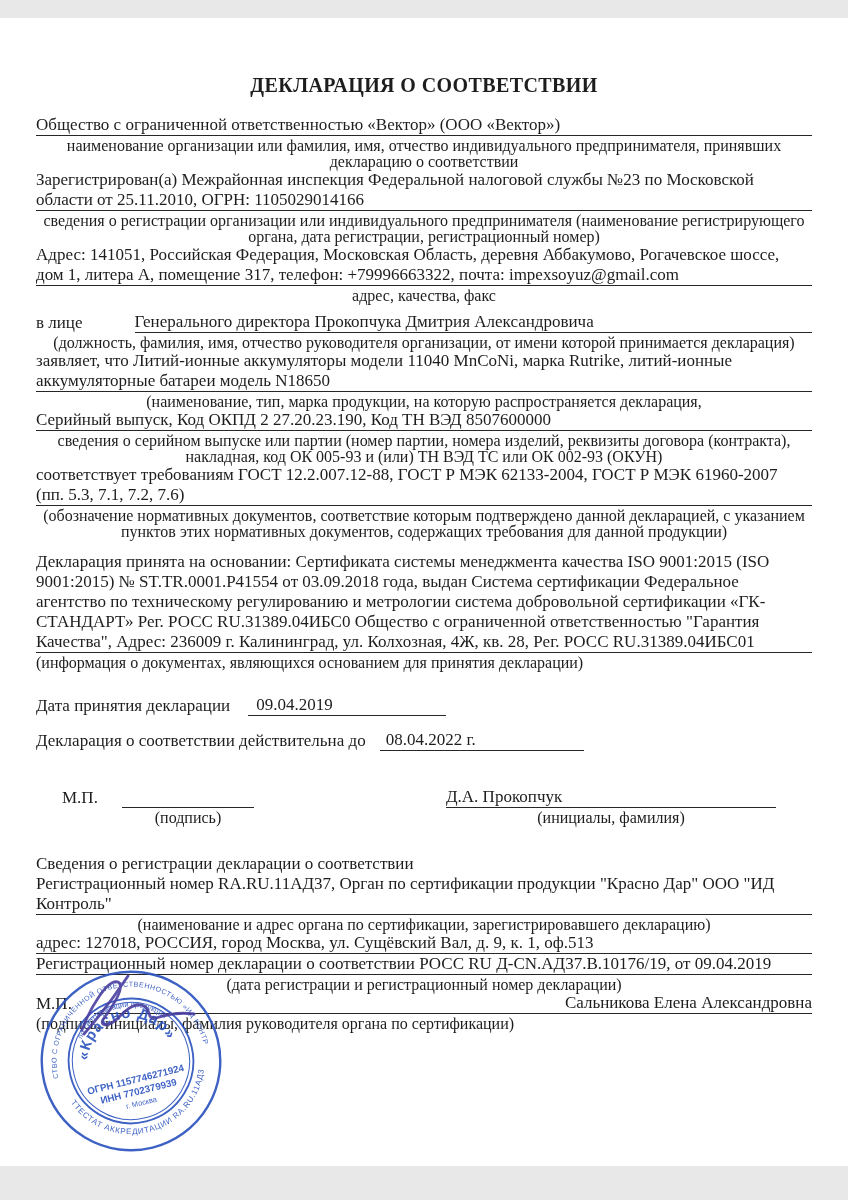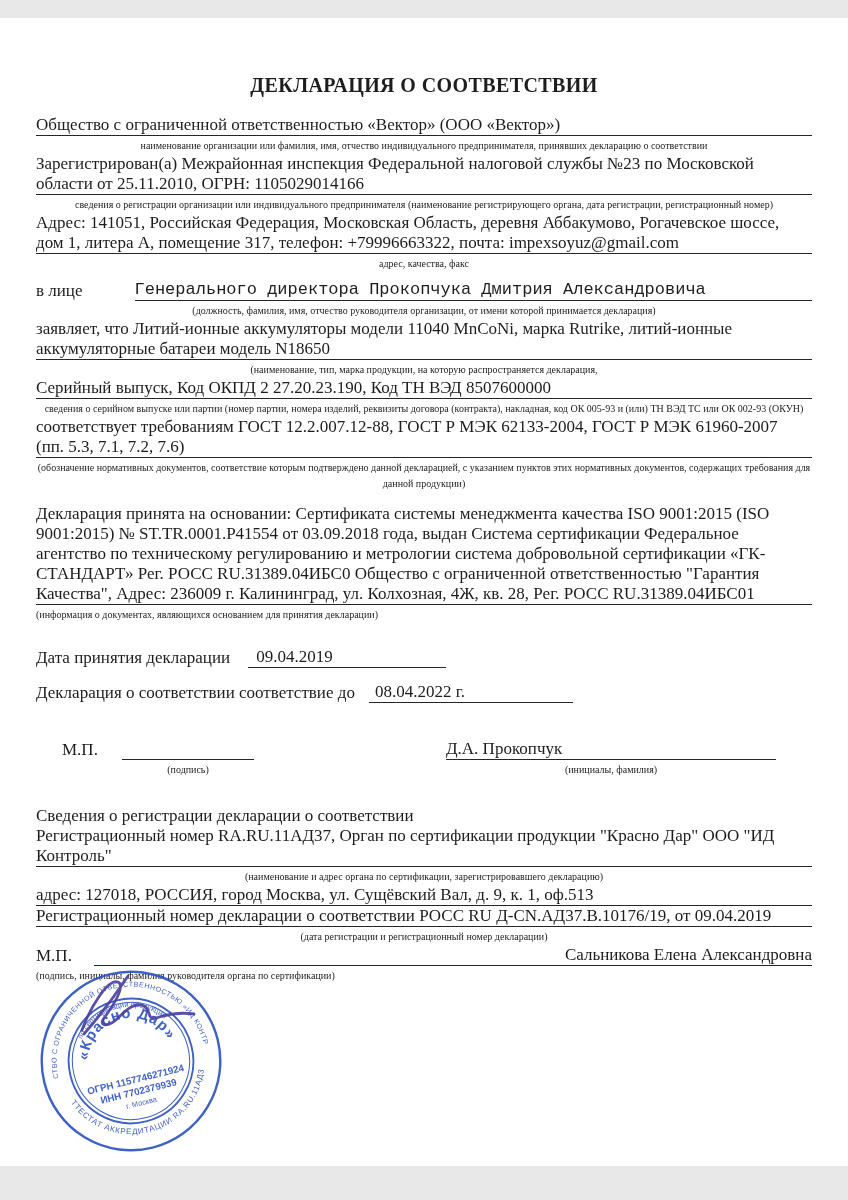--- a/index.html
+++ b/index.html
@@ -13,32 +13,32 @@
     overflow:hidden;
   }
   .content{padding:56px 36px 0 36px;}
   .doc-title{
     text-align:center;font-weight:bold;font-size:20px;letter-spacing:.4px;
     margin:0 0 18px 0;
   }
   .main{font-size:17px;line-height:20px;}
   .u{border-bottom:1.6px solid #262626;}
   .cap{
-    font-size:10px;line-height:16px;text-align:center;
+    font-size:16px;line-height:16px;text-align:center;
     margin:2px 0 0 0;
   }
   .cap-left{text-align:left;}
   .mt8{margin-top:8px;gap:46px;}
   .mt12{margin-top:12px;}
   .mt14{margin-top:14px;}
   .mt24{margin-top:24px;}
   .mt28{margin-top:28px;}
   .inline-row{display:flex;align-items:flex-end;}
   .inline-row .lbl{white-space:nowrap;}
-  .flex1{flex:1;font-family:Liberation Mono, monospace;}
+  .flex1{flex:1;}
   .val-line{display:inline-block;}
   .date-val{width:190px;margin-left:18px;padding-left:8px;}
   .valid-val{width:198px;margin-left:14px;padding-left:6px;}
   .sig-row{display:flex;align-items:flex-end;margin-top:36px;font-size:17px;line-height:20px;}
   .sig-mp1{margin-left:26px;width:36px;}
   .sig-line-left{width:132px;margin-left:24px;height:20px;}
   .sig-line-right{width:330px;margin-left:192px;text-align:left;}
   .sig-caps{display:flex;}
   .sig-caps .sp1{width:86px;}
   .sig-caps .c1{width:132px;}
@@ -112,21 +112,21 @@
       <div>Качества", Адрес: 236009 г. Калининград, ул. Колхозная, 4Ж, кв. 28, Рег. РОСС RU.31389.04ИБС01</div>
     </div>
     <div class="cap cap-left">(информация о документах, являющихся основанием для принятия декларации)</div>
 
     <div class="main inline-row mt24">
       <span class="lbl">Дата принятия декларации</span>
       <span class="u val-line date-val">09.04.2019</span>
     </div>
 
     <div class="main inline-row mt14">
-      <span class="lbl">Декларация о соответствии соответствие до</span>
+      <span class="lbl">Декларация о соответствии действительна до</span>
       <span class="u val-line valid-val">08.04.2022 г.</span>
     </div>
 
     <div class="sig-row">
       <span class="sig-mp1">М.П.</span>
       <span class="u sig-line-left"></span>
       <span class="u sig-line-right">Д.А. Прокопчук</span>
     </div>
     <div class="sig-caps cap">
       <span class="sp1"></span>

